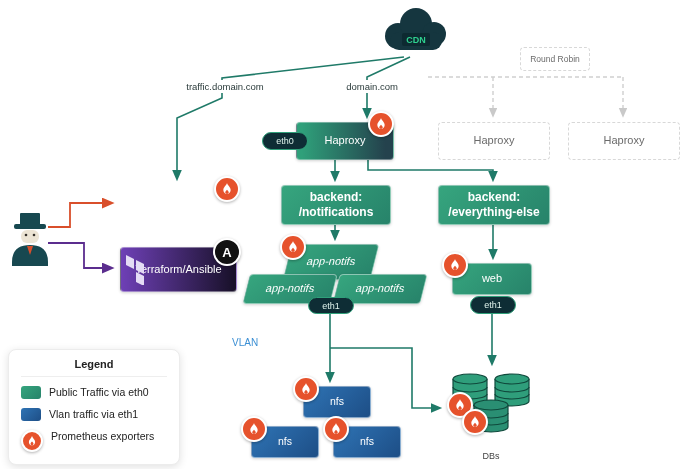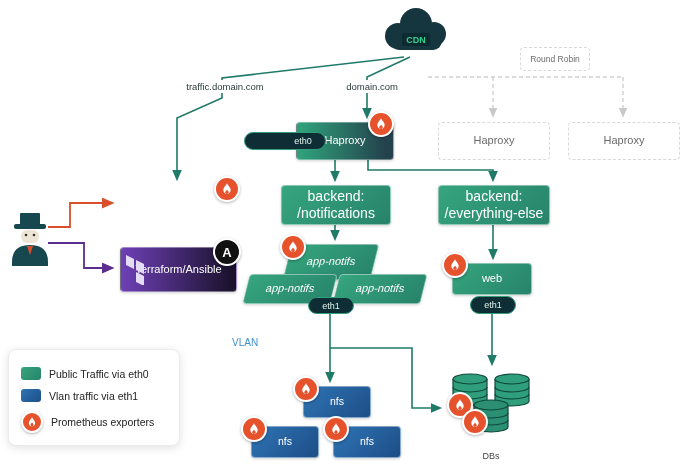--- a/index.html
+++ b/index.html
@@ -16,27 +16,27 @@
   .z3{z-index:3;}
   .badge{position:absolute;display:flex;align-items:center;justify-content:center;background:#0e2d35;border:1.5px solid #2fa07a;border-radius:9px;color:#dff3ec;font-size:9px;z-index:5;}
   .elabel{position:absolute;background:#fff;color:#2b3b3b;font-size:9.5px;text-align:center;padding:1px 2px;z-index:4;}
   .prom{position:absolute;width:22px;height:22px;border-radius:50%;background:#e6522c;border:2px solid #fff;box-shadow:0 1px 3px rgba(0,0,0,.3);z-index:6;display:flex;align-items:center;justify-content:center;}
   .prom svg{width:14px;height:14px;display:block;}
   .ansible{position:absolute;left:213px;top:238px;width:24px;height:24px;border-radius:50%;background:#111;border:2px solid #fff;box-shadow:0 1px 3px rgba(0,0,0,.3);color:#fff;font-size:13px;font-weight:bold;display:flex;align-items:center;justify-content:center;z-index:6;}
   .vlan-label{position:absolute;left:232px;top:337px;color:#3b8fd4;font-size:10px;z-index:2;}
   .dbs-label{position:absolute;left:445px;top:451px;width:92px;font-size:9px;color:#444;text-align:center;z-index:2;}
   .legend{position:absolute;left:8px;top:349px;width:172px;background:#fff;border:1px solid #ececec;border-radius:8px;box-shadow:0 2px 8px rgba(0,0,0,.12);padding:8px 12px 12px;z-index:3;box-sizing:border-box;}
   .legend-title{margin:0 0 6px;font-size:11px;font-weight:bold;text-align:center;color:#222;border-bottom:1px solid #eee;padding-bottom:6px;}
-  .litem{display:flex;align-items:center;gap:8px;margin-top:9px;font-size:10.5px;color:#222;}
+  .litem{display:flex;align-items:flex-start;gap:8px;margin-top:9px;font-size:10.5px;color:#222;}
   .swatch{width:20px;height:13px;border-radius:3px;flex:0 0 auto;}
   .swatch.g{background:linear-gradient(135deg,#36a57e,#27836a);}
   .swatch.b{background:linear-gradient(135deg,#2f74b5,#1d4e86);}
   .prom.inline{position:static;width:18px;height:18px;flex:0 0 auto;}
   .prom.inline svg{width:12px;height:12px;}
-  .two-line div{display:block;font-size:14px;}
+  .two-line div{display:block;font-size:12px;font-weight:bold;}
   .abs-svg{position:absolute;z-index:2;}
 </style>
 </head>
 <body>
 
 <div id="canvas">
 
   <svg id="connectors" viewBox="0 0 694 469">
     <defs>
       <marker id="mT" markerWidth="8" markerHeight="8" refX="5" refY="3" orient="auto">
@@ -82,21 +82,21 @@
     <rect x="24" y="27" width="28" height="13" rx="2" fill="#0d2a31"></rect>
     <text x="38" y="37" text-anchor="middle" font-size="9" font-weight="bold" fill="#2fd08f" font-family="Liberation Sans, sans-serif">CDN</text>
   </svg>
 
   <div class="elabel" style="left:178px;top:80px;width:90px;">traffic.domain.com</div>
   <div class="elabel" style="left:340px;top:80px;width:56px;text-align:right;">domain.com</div>
 
   <div class="box dashedbox" style="left:520px;top:47px;width:68px;height:22px;font-size:8.5px;">Round Robin</div>
 
   <div class="box haproxy-grad" style="left:296px;top:122px;width:96px;height:36px;">Haproxy</div>
-  <div class="badge" style="left:244px;top:132px;width:44px;height:16px;padding-left:36px;">eth0</div>
+  <div class="badge" style="left:262px;top:132px;width:44px;height:16px;">eth0</div>
   <div class="box dashedbox" style="left:438px;top:122px;width:110px;height:36px;">Haproxy</div>
   <div class="box dashedbox" style="left:568px;top:122px;width:110px;height:36px;">Haproxy</div>
 
   <div class="box green two-line" style="left:281px;top:185px;width:108px;height:38px;">
     <div>backend:</div>
     <div>/notifications</div>
   </div>
   <div class="box green two-line" style="left:438px;top:185px;width:110px;height:38px;">
     <div>backend:</div>
     <div>/everything-else</div>
@@ -203,20 +203,21 @@
       </svg>
     </div>
   <div class="prom" style="left:462px;top:409px;">
       <svg viewBox="0 0 16 16">
         <path d="M8 1.2 C8.7 4.2 12.2 5.8 12.2 9.2 C12.2 11.8 10.3 13.8 8 13.8 C5.7 13.8 3.8 11.8 3.8 9.2 C3.8 5.8 7.3 4.2 8 1.2 Z" fill="#fff"></path>
         <path d="M8 13.8 C6.9 13.8 6 12.9 6 11.8 C6 10.6 8 8.8 8 8.8 C8 8.8 10 10.6 10 11.8 C10 12.9 9.1 13.8 8 13.8 Z" fill="#e6522c"></path>
       </svg>
     </div>
 
   <div class="legend">
+    <div class="legend-title">Legend</div>
     <div class="litem">
       <span class="swatch g"></span>
       <span>Public Traffic via eth0</span>
     </div>
     <div class="litem">
       <span class="swatch b"></span>
       <span>Vlan traffic via eth1</span>
     </div>
     <div class="litem">
       <span class="prom inline">

